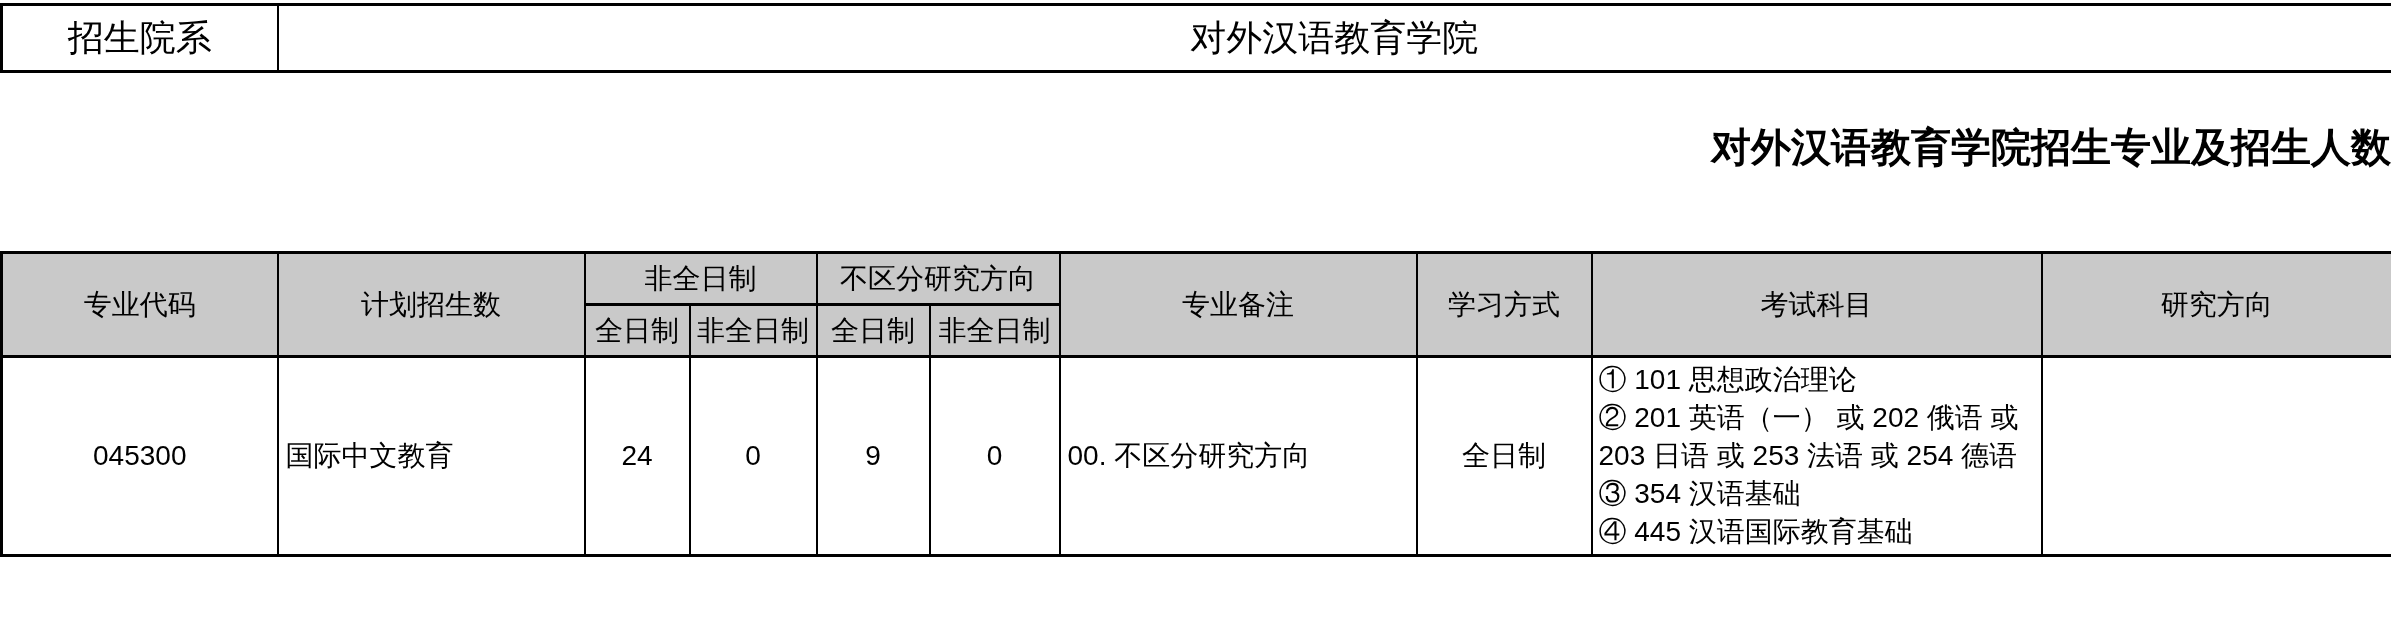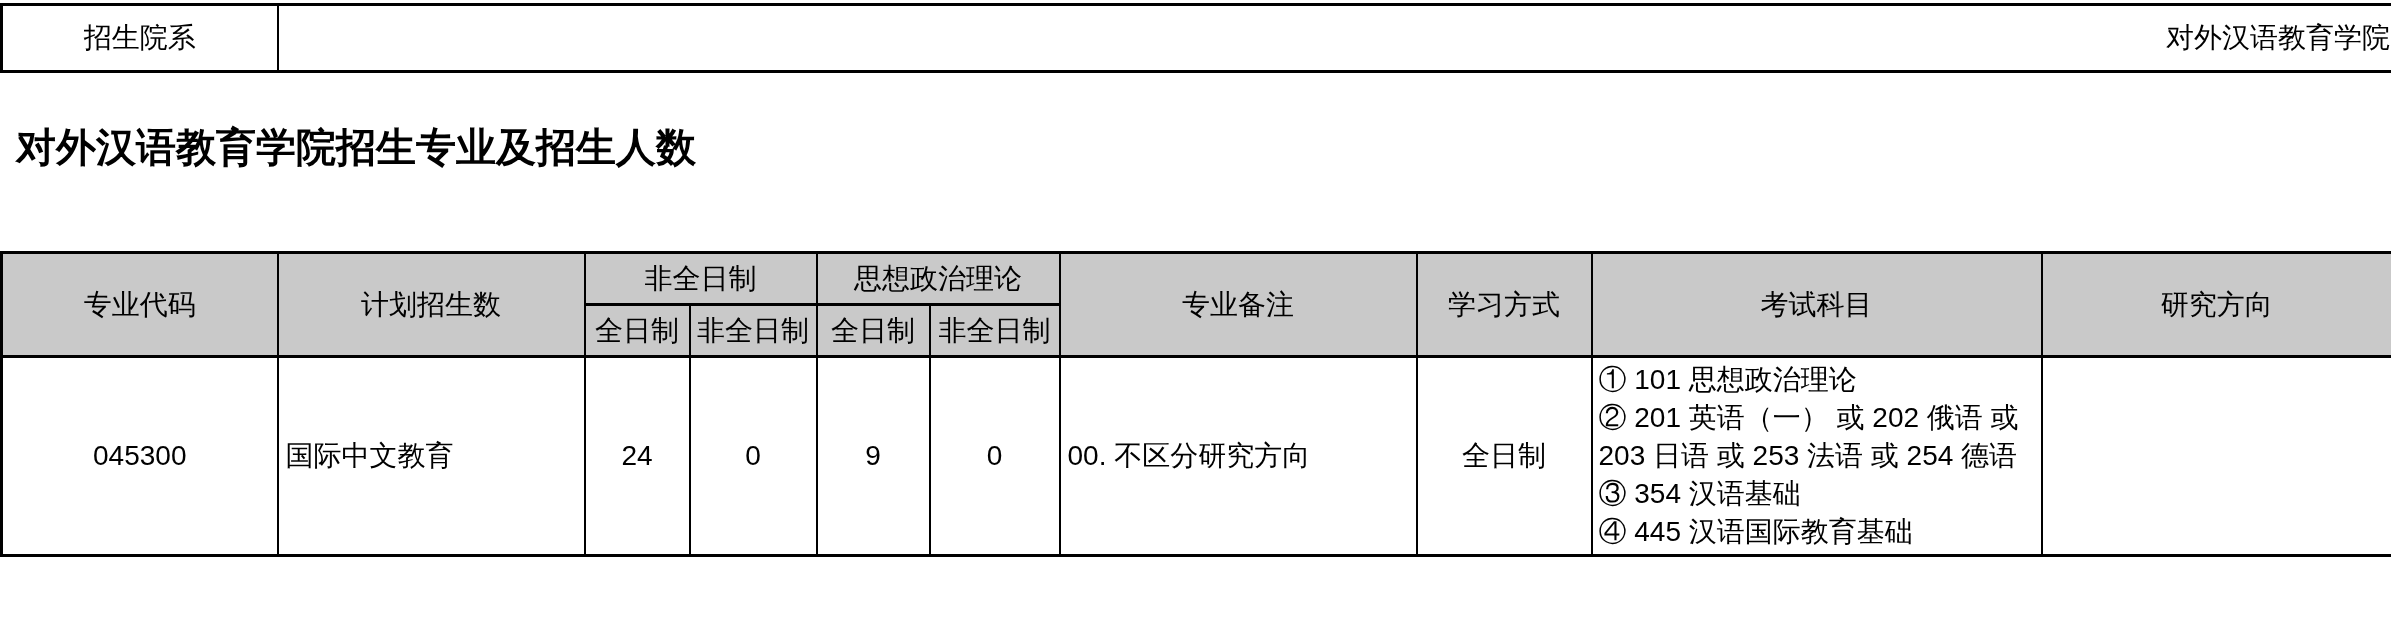--- a/index.html
+++ b/index.html
@@ -16,32 +16,32 @@
     table-layout: fixed;
   }
   
   .info-table {
     width: 2391px;
     margin-top: 3px;
     border: 3px solid #000;
   }
   .info-table td {
     border: 2px solid #000;
-    font-size: 28px;
+    font-size: 36px;
     vertical-align: middle;
     overflow: hidden;
   }
   .info-table tr:nth-child(1) td { height: 62px; }
   .info-table tr:nth-child(2) td { height: 66px; }
   .info-label { text-align: center; }
-  .info-value { text-align: right; padding-left: 0; }
+  .info-value { text-align: center; padding-left: 0; }
   
   .page-title {
     margin: 50px 0 0 16px;
-    text-align: left;
+    text-align: right;
     font-size: 40px;
     font-weight: bold;
     line-height: 48px;
   }
   
   .majors-table {
     width: 2391px;
     margin-top: 80px;
     border: 3px solid #000;
   }
@@ -103,21 +103,21 @@
     <col style="width:357px">
     <col style="width:175px">
     <col style="width:450px">
     <col style="width:351px">
   </colgroup>
   <thead>
     <tr class="h1">
       <th rowspan="2">专业代码</th>
       <th rowspan="2">计划招生数</th>
       <th colspan="2" class="group-th">非全日制</th>
-      <th colspan="2" class="group-th">思想政治理论</th>
+      <th colspan="2" class="group-th">不区分研究方向</th>
       <th rowspan="2">专业备注</th>
       <th rowspan="2">学习方式</th>
       <th rowspan="2">考试科目</th>
       <th rowspan="2">研究方向</th>
     </tr>
     <tr class="h2">
       <th>全日制</th>
       <th>非全日制</th>
       <th>全日制</th>
       <th>非全日制</th>

